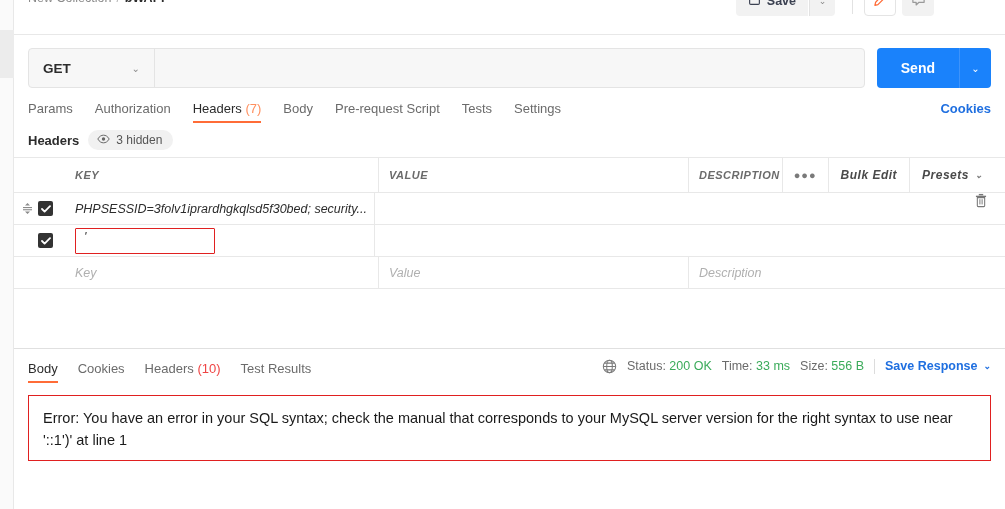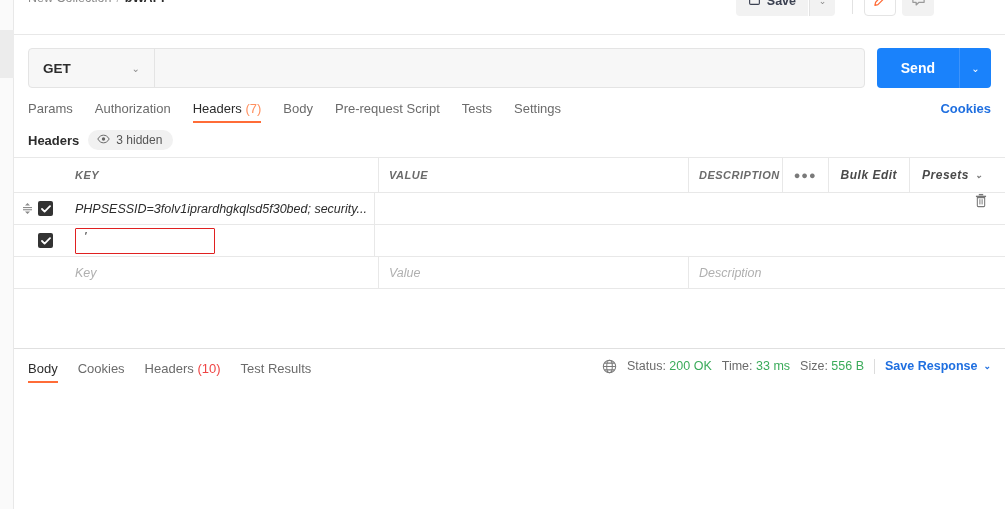--- a/index.html
+++ b/index.html
@@ -549,14 +549,17 @@
       <span><span>Size:</span> <span class="val">556 B</span></span>
       <span class="meta-sep"></span>
       <span class="save-response">
         <span>Save Response</span>
         <span class="chev">⌄</span>
       </span>
     </div>
   </div>
 
 
+  <div class="preview-pane">
+    <span>Error: You have an error in your SQL syntax; check the manual that corresponds to your MySQL server version for the right syntax to use near '::1')' at line 1</span>
+  </div>
 
 </div>
 
 </body></html>

